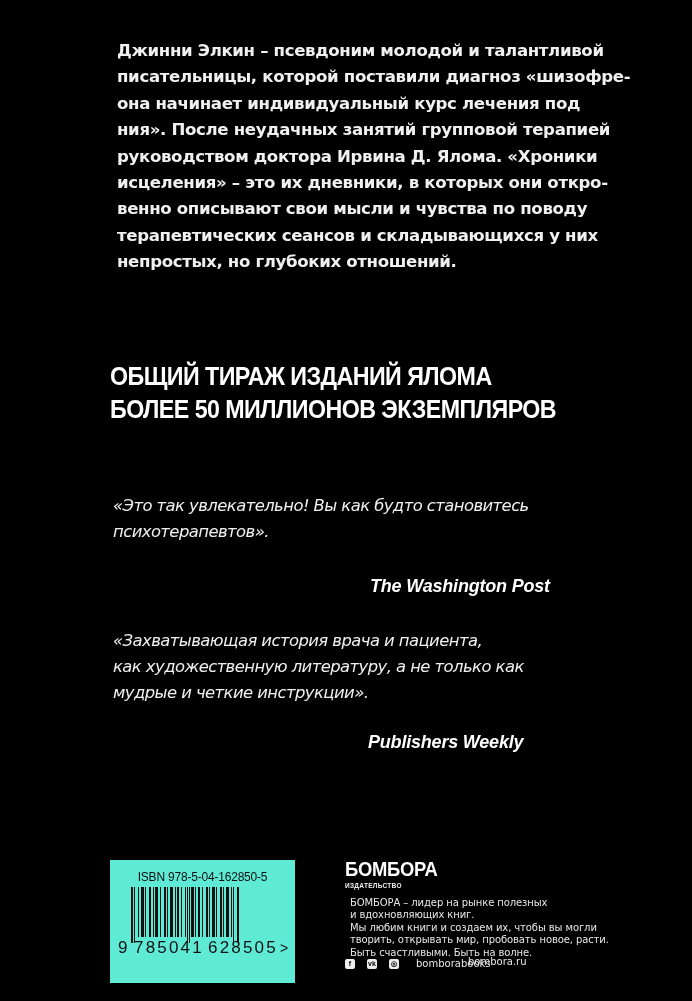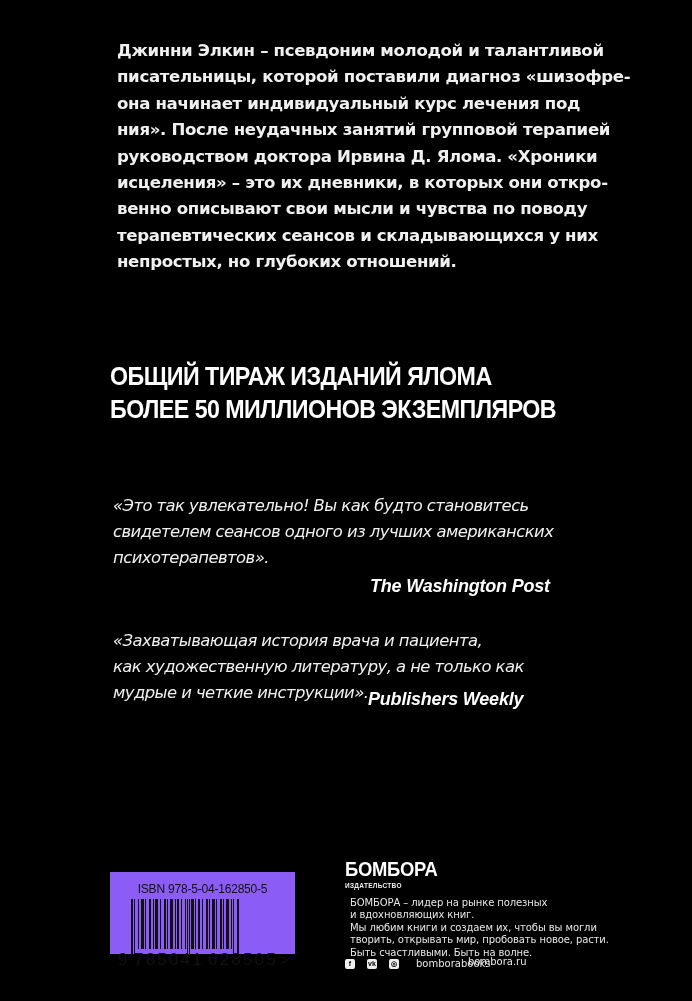--- a/index.html
+++ b/index.html
@@ -25,23 +25,23 @@
       font-size: 16.4px; line-height: 26.2px; letter-spacing: -0.55px; color: #f0f0f0;
     }
     .quote div { white-space: nowrap; }
     .q1 { left: 113px; top: 493px; }
     .q2 { left: 113px; top: 628px; }
     .source {
       font-family: "Liberation Sans", sans-serif; font-style: italic; font-weight: bold;
       font-size: 18px; color: #fff; white-space: nowrap; letter-spacing: -0.2px;
     }
     .s1 { left: 370px; top: 576px; }
-    .s2 { left: 368px; top: 689px; font-style: italic; }
+    .s2 { left: 368px; top: 732px; font-style: italic; }
     .barcode-box {
-      left: 110px; top: 860px; width: 185px; height: 82px; background: #8b5cf6; margin-top: 12px;
+      left: 110px; top: 860px; width: 185px; height: 123px; background: #5eead4;
     }
     .isbn-text {
       position: absolute; left: 0; top: 10px; width: 100%; text-align: center;
       font-family: "Liberation Sans", sans-serif; font-size: 12px; color: #111; letter-spacing: -0.2px;
     }
     .bars {
       position: absolute; left: 21px; top: 27px; width: 148px; height: 56px; display: flex; align-items: flex-start;
     }
     .bars span { display: block; background: #111; height: 50px; }
     .bars span.g { height: 56px; }
@@ -91,21 +91,20 @@
   <div>непростых, но глубоких отношений.</div>
 </div>
 
 <div class="abs headline">
   <div>ОБЩИЙ ТИРАЖ ИЗДАНИЙ ЯЛОМА</div>
   <div>БОЛЕЕ 50 МИЛЛИОНОВ ЭКЗЕМПЛЯРОВ</div>
 </div>
 
 <div class="abs quote q1">
   <div>«Это так увлекательно! Вы как будто становитесь</div>
-  <div>свидетелем сеансов одного из лучших американских</div>
   <div>психотерапевтов».</div>
 </div>
 <div class="abs source s1">The Washington Post</div>
 
 <div class="abs quote q2">
   <div>«Захватывающая история врача и пациента,</div>
   <div>как художественную литературу, а не только как</div>
   <div>мудрые и четкие инструкции».</div>
 </div>
 <div class="abs source s2">Publishers Weekly</div>

